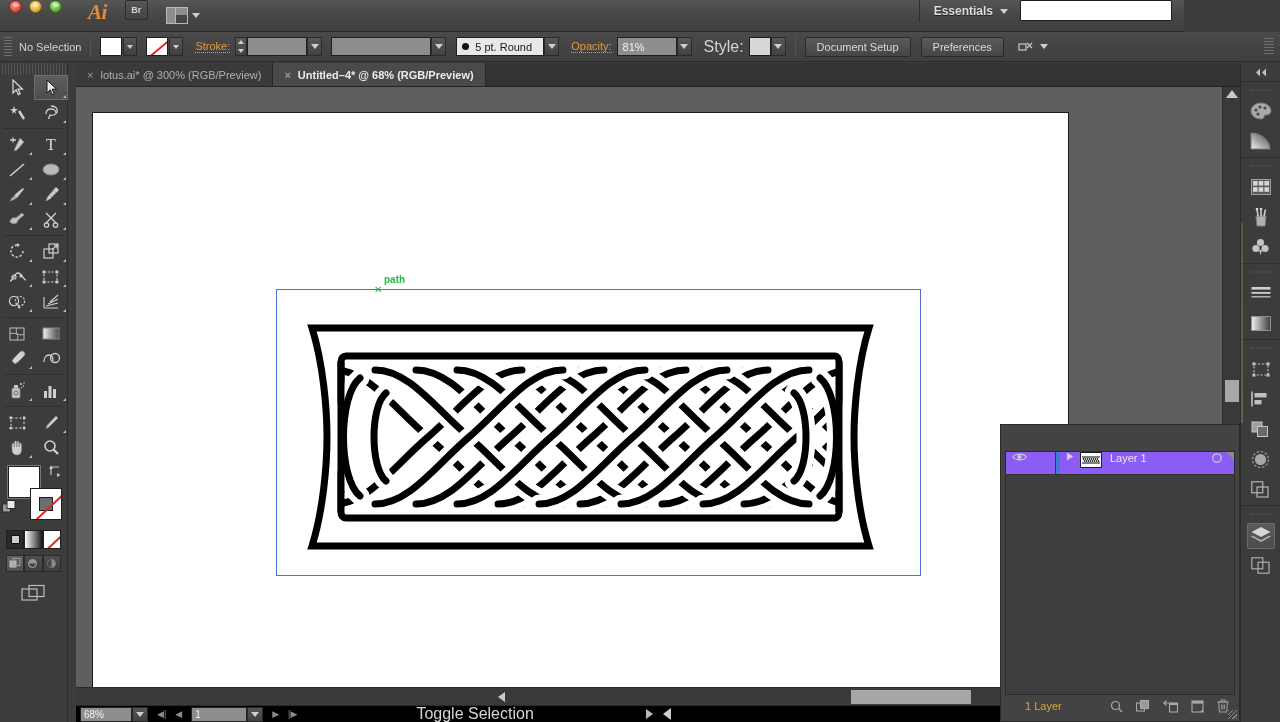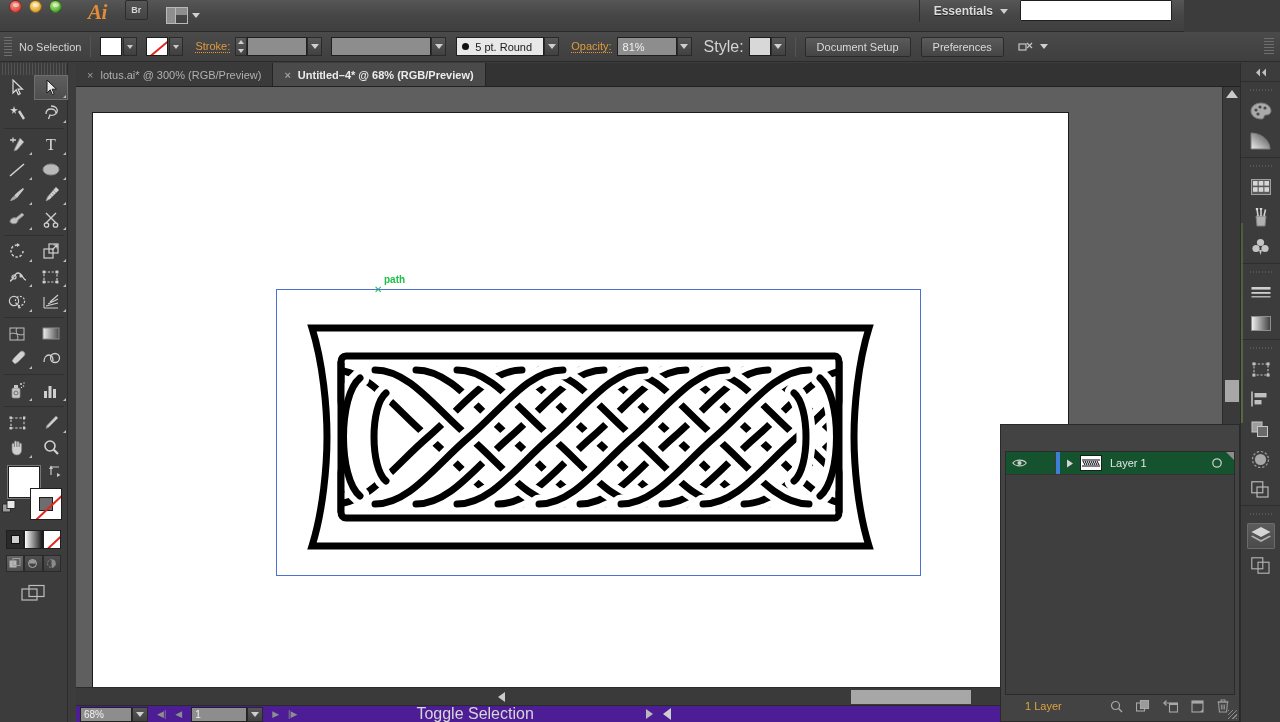--- a/index.html
+++ b/index.html
@@ -173,21 +173,21 @@
   .vscroll .thumb { position:absolute; left:2px; top:293px; width:14px; height:22px; background:#a7a7a7; }
   .hscroll { position:absolute; left:0; bottom:0; width:1146px; height:18px; background:#3a3a3a;
     border-top:1px solid #2b2b2b; }
   .hscroll .thumb { position:absolute; left:775px; top:2px; width:120px; height:14px; background:#a7a7a7; }
   .hscroll .left { position:absolute; left:422px; top:4px; width:0;height:0;
     border-top:5px solid transparent;border-bottom:5px solid transparent;border-right:7px solid #cbcbcb; }
   .corner-box { position:absolute; right:0; bottom:0; width:18px; height:18px; background:#3a3a3a; }
 
   
   .statusbar { position:absolute; left:76px; top:705px; width:1164px; height:17px;
-    background:#4c1d95; border-top:1px solid #2a2a2a; display:flex; align-items:center; }
+    background:#000000; border-top:1px solid #2a2a2a; display:flex; align-items:center; }
   .zoom-field { width:52px; height:15px; background:#8d8d8d; border:1px solid #222;
     display:flex;align-items:center;padding-left:3px; color:#f2f2f2; font-size:10px; margin-left:4px; }
   .sb-drop { width:16px;height:15px; background:linear-gradient(#565656,#414141);
     border:1px solid #282828; display:flex;align-items:center;justify-content:center; }
   .nav-arrows { display:flex; align-items:center; gap:9px; margin:0 9px; color:#8d8d8d; font-size:9px; }
   .page-field { width:56px; height:15px; background:#8d8d8d; border:1px solid #222;
     display:flex;align-items:center;padding-left:3px; color:#f2f2f2; font-size:10px; }
   .status-text { flex:0 0 auto; margin-left:110px; color:#d6d6d6; font-size:16px; }
   .status-arrow { margin-left:112px; width:0;height:0;
     border-top:5px solid transparent;border-bottom:5px solid transparent;border-left:7px solid #b9b9b9; }
@@ -198,21 +198,21 @@
   .layers-panel { position:absolute; left:1000px; top:424px; width:240px; height:298px;
     background:#434343; border:1px solid #2a2a2a; }
   .lp-tabs { height:21px; background:#3a3a3a; display:flex; align-items:stretch;
     border-bottom:1px solid #2a2a2a; }
   .lp-tab { display:flex; align-items:center; padding:0 12px; font-size:11px; }
   .lp-tab.active { background:#4a4a4a; color:#f0f0f0; font-weight:bold; }
   .lp-tab.inactive { color:#b4b4b4; }
   .lp-tabicons { margin-left:auto; display:flex; align-items:center; gap:6px; padding-right:7px; color:#c4c4c4; }
   .lp-body { position:absolute; left:4px; top:26px; width:230px; height:244px;
     background:#3f3f3f; border:1px solid #2b2b2b; }
-  .layer-row { height:23px; display:flex; align-items:center; background:#14532d;
+  .layer-row { height:23px; display:flex; align-items:flex-start; background:#8b5cf6;
     border-bottom:1px solid #333; }
   .lr-eye { width:26px; display:flex; align-items:center; justify-content:center; }
   .lr-lock { width:24px; border-right:1px solid #3a3a3a; height:100%; }
   .lr-color { width:4px; height:100%; background:#3d7fd4; }
   .lr-tri { width:20px; display:flex; align-items:center; justify-content:center; }
   .lr-thumb { width:22px; height:16px; background:#fff; border:1px solid #1c1c1c; margin-right:8px;
     overflow:hidden; display:flex; align-items:center; justify-content:center; }
   .lr-name { font-size:11px; color:#e6e6e6; }
   .lr-target { margin-left:auto; width:34px; display:flex; align-items:center; justify-content:center; }
   .lr-corner { position:absolute; right:0; top:0; width:0;height:0;

